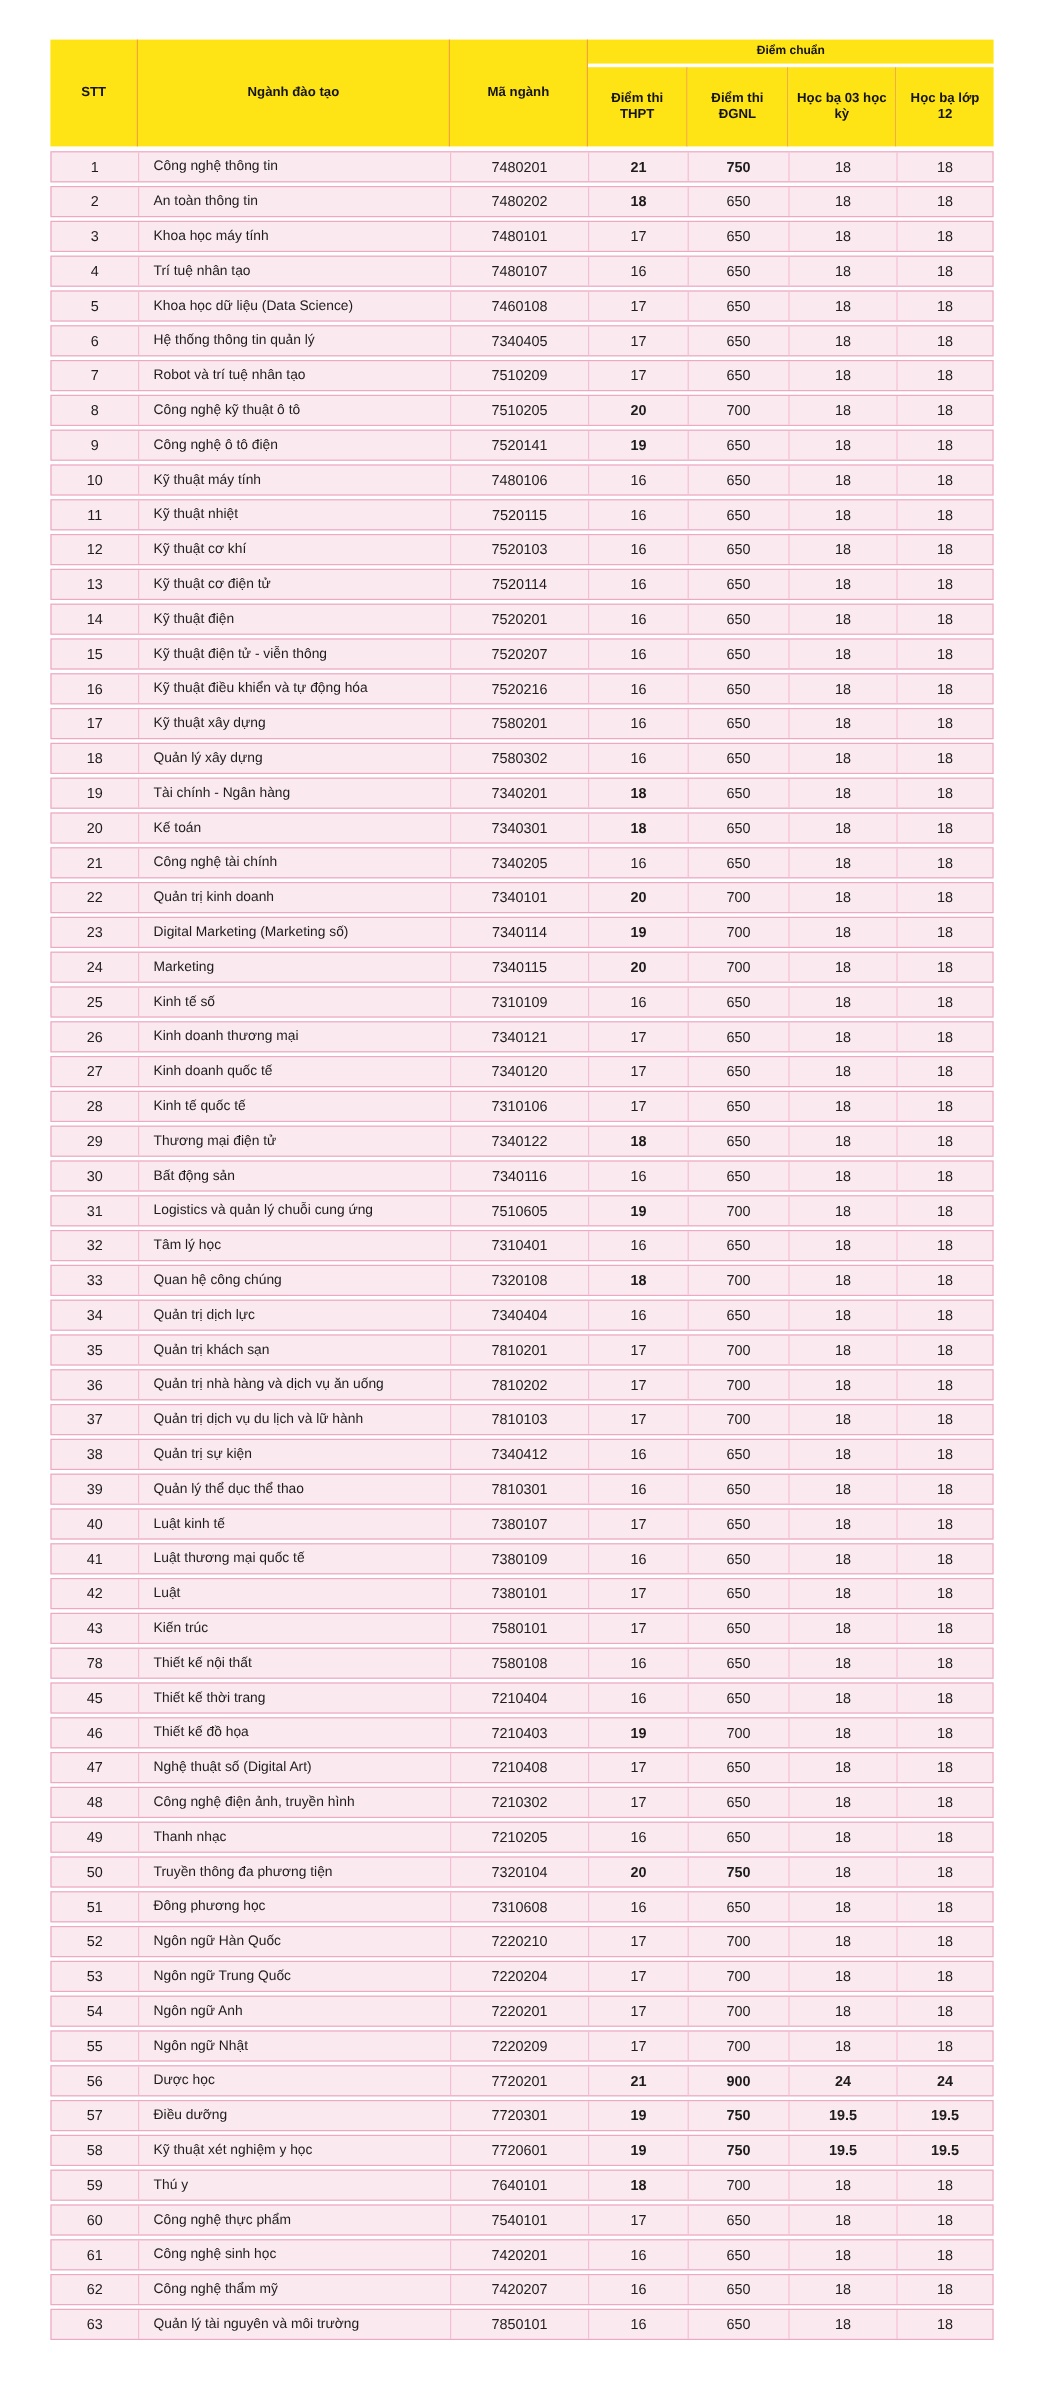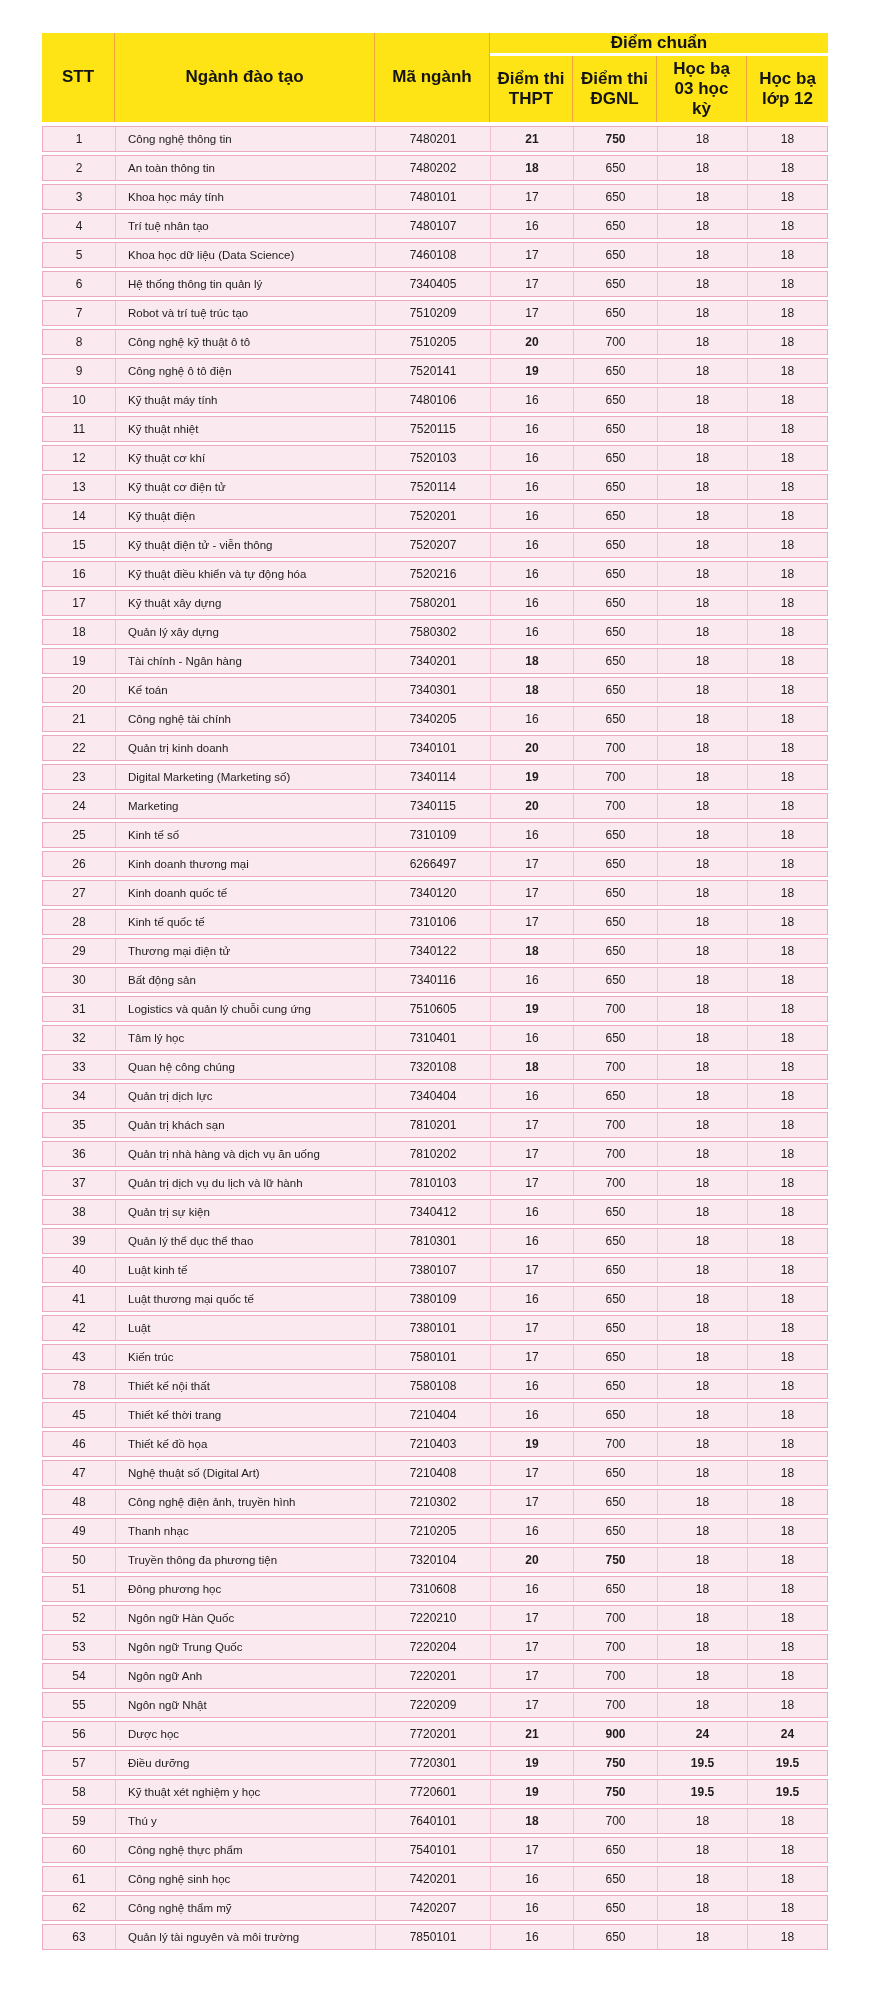--- a/index.html
+++ b/index.html
@@ -23,27 +23,27 @@
   .header-grid{
     display:grid;
     grid-template-columns:var(--cols);
     grid-template-rows:20px 66px;
     row-gap:3px;
     width:100%;
   }
   .hcell{
     background:var(--yellow);
     display:flex;align-items:center;justify-content:center;
-    text-align:center;font-weight:700;font-size:17px;line-height:1.18;
+    text-align:center;font-weight:700;font-size:11px;line-height:1.18;
     color:#141414;
   }
   .h-stt  {grid-area:1/1/3/2;border-right:1.5px solid var(--hdr-divider);}
   .h-major{grid-area:1/2/3/3;border-right:1.5px solid var(--hdr-divider);text-align:right;}
   .h-code {grid-area:1/3/3/4;border-right:1.5px solid var(--hdr-divider);text-align:center;}
-  .h-group{grid-area:1/4/2/8;font-size:17px;}
+  .h-group{grid-area:1/4/2/8;font-size:10px;}
   .h-thpt {grid-area:2/4/3/5;border-right:1.5px solid var(--hdr-divider);}
   .h-dgnl {grid-area:2/5/3/6;border-right:1.5px solid var(--hdr-divider);text-align:center;}
   .h-hb3  {grid-area:2/6/3/7;border-right:1.5px solid var(--hdr-divider);}
   .h-hb12 {grid-area:2/7/3/8;}
   .h-sub{padding:16px 6px;}
 
   
   .rows{margin-top:4px;}
   .row{
     display:grid;
@@ -133,21 +133,21 @@
         <div>6</div>
         <div class="name">Hệ thống thông tin quản lý</div>
         <div>7340405</div>
         <div>17</div>
         <div>650</div>
         <div>18</div>
         <div>18</div>
       </div>
       <div class="row">
         <div>7</div>
-        <div class="name">Robot và trí tuệ trúc tạo</div>
+        <div class="name">Robot và trí tuệ nhân tạo</div>
         <div>7510209</div>
         <div>17</div>
         <div>650</div>
         <div>18</div>
         <div>18</div>
       </div>
       <div class="row">
         <div>8</div>
         <div class="name">Công nghệ kỹ thuật ô tô</div>
         <div>7510205</div>
@@ -305,21 +305,21 @@
         <div class="name">Kinh tế số</div>
         <div>7310109</div>
         <div>16</div>
         <div>650</div>
         <div>18</div>
         <div>18</div>
       </div>
       <div class="row">
         <div>26</div>
         <div class="name">Kinh doanh thương mại</div>
-        <div>6266497</div>
+        <div>7340121</div>
         <div>17</div>
         <div>650</div>
         <div>18</div>
         <div>18</div>
       </div>
       <div class="row">
         <div>27</div>
         <div class="name">Kinh doanh quốc tế</div>
         <div>7340120</div>
         <div>17</div>

